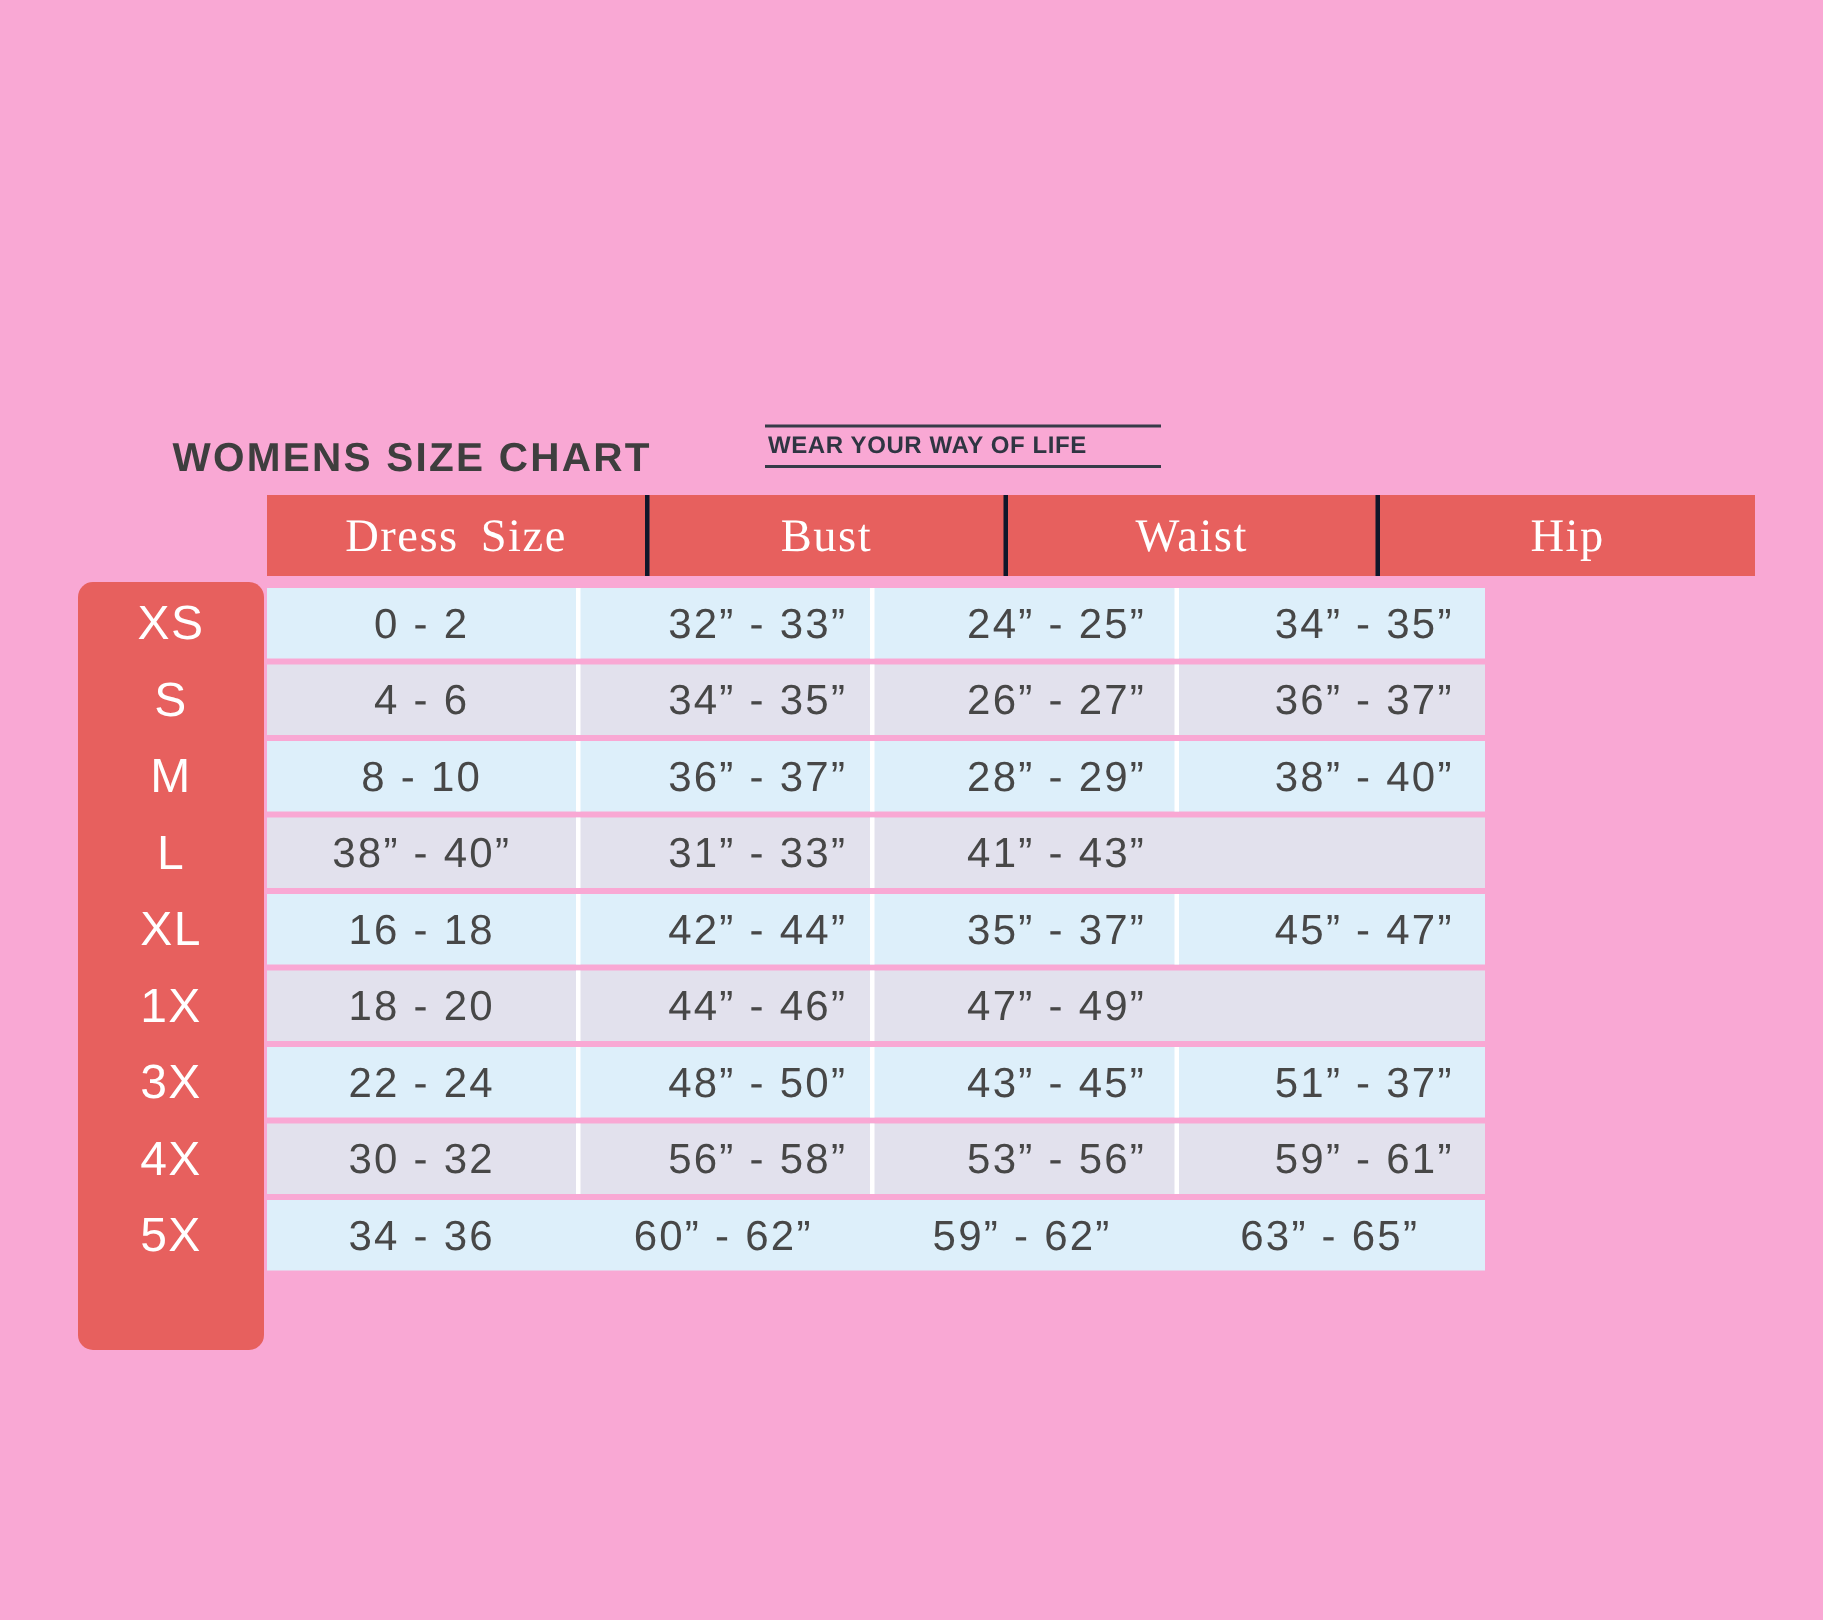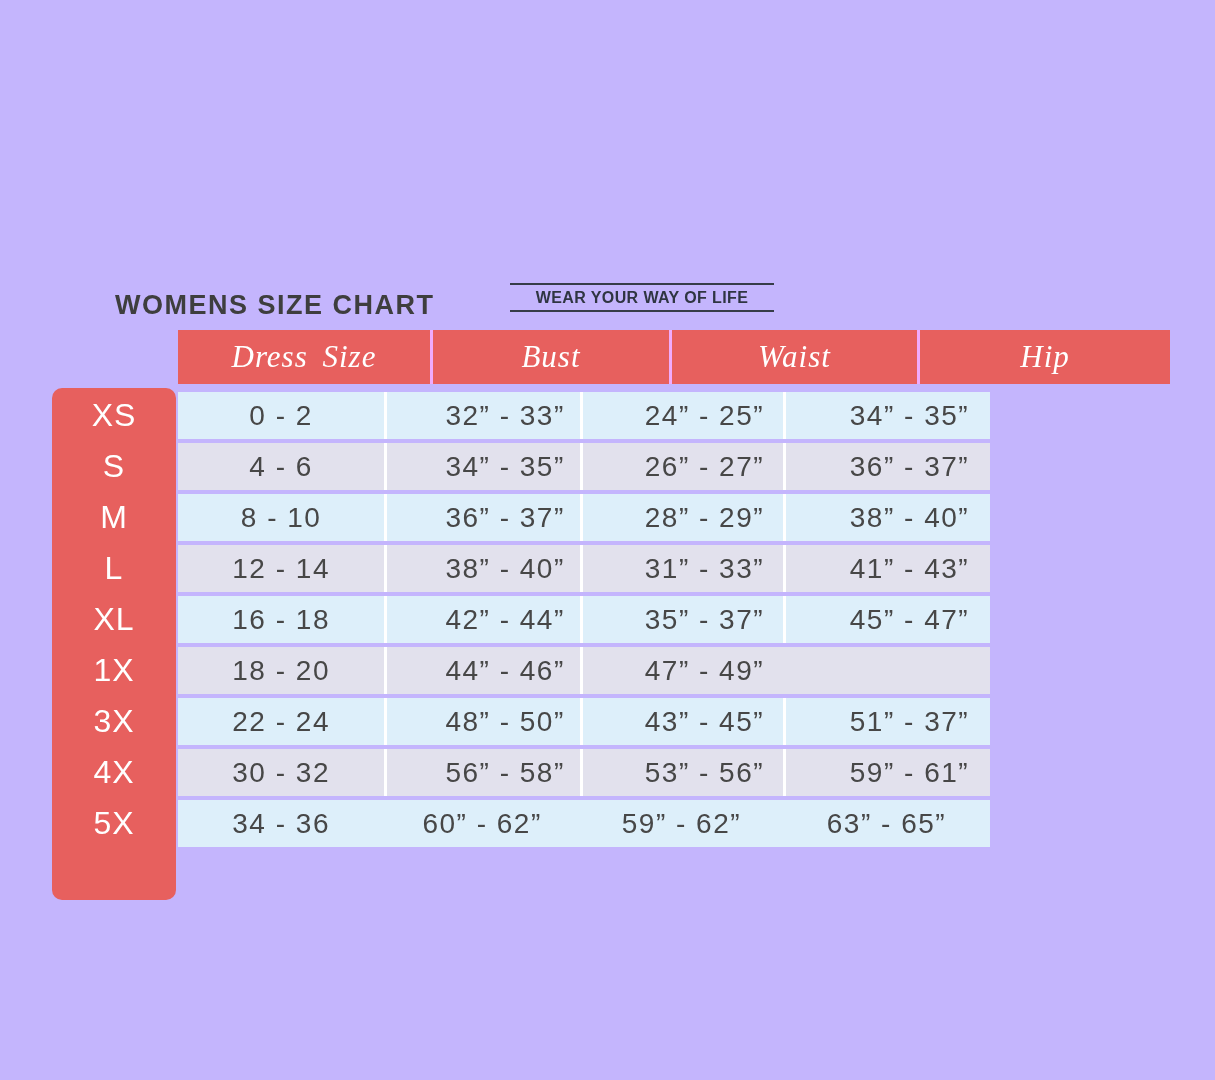--- a/index.html
+++ b/index.html
@@ -5,71 +5,70 @@
   html, body {
     margin: 0;
     padding: 0;
     background: #ffffff;
     font-family: "Liberation Sans", sans-serif;
   }
   .canvas {
     position: relative;
     width: 1215px;
     height: 1080px;
-    background: #c4b5fd;
+    background: #f9a8d4;
     overflow: hidden;
   }
   .page-title {
     position: absolute;
     left: 115px;
     top: 290px;
     font-size: 27px;
     font-weight: 700;
     letter-spacing: 1.5px;
     color: #3e3e3e;
     white-space: nowrap;
   }
   .tagline {
     position: absolute;
     left: 510px;
     top: 283px;
     width: 264px;
     box-sizing: border-box;
-    text-align: center;
+    text-align: left;
     font-size: 16px;
     font-weight: 700;
     letter-spacing: 0.4px;
     color: #2f3542;
     border-top: 2px solid #363c48;
     border-bottom: 2px solid #363c48;
     padding: 4px 2px 3px 2px;
     white-space: nowrap;
   }
   .table-header {
     position: absolute;
     left: 178px;
     top: 330px;
     width: 992px;
     height: 54px;
     background: var(--accent, #e7605e);
     display: grid;
     grid-template-columns: 252fr 239fr 248fr 253fr;
-    font-style: italic;
   }
   .hcell {
     display: flex;
     align-items: center;
     justify-content: center;
     color: #ffffff;
     font-family: "Liberation Serif", serif;
     font-size: 31px;
     letter-spacing: 1px;
     word-spacing: 6px;
   }
-  .hcell + .hcell { border-left: 3px solid #f0abfc; }
+  .hcell + .hcell { border-left: 3px solid #0f172a; }
   .size-sidebar {
     position: absolute;
     left: 52px;
     top: 388px;
     width: 124px;
     height: 512px;
     box-sizing: border-box;
     background: var(--accent, #e7605e);
     border-radius: 10px;
     display: flex;
@@ -150,21 +149,20 @@
         <div class="tcell">26” - 27”</div>
         <div class="tcell">36” - 37”</div>
       </div>
       <div class="trow">
         <div class="tcell">8 - 10</div>
         <div class="tcell">36” - 37”</div>
         <div class="tcell">28” - 29”</div>
         <div class="tcell">38” - 40”</div>
       </div>
       <div class="trow">
-        <div class="tcell">12 - 14</div>
         <div class="tcell">38” - 40”</div>
         <div class="tcell">31” - 33”</div>
         <div class="tcell">41” - 43”</div>
       </div>
       <div class="trow">
         <div class="tcell">16 - 18</div>
         <div class="tcell">42” - 44”</div>
         <div class="tcell">35” - 37”</div>
         <div class="tcell">45” - 47”</div>
       </div>

